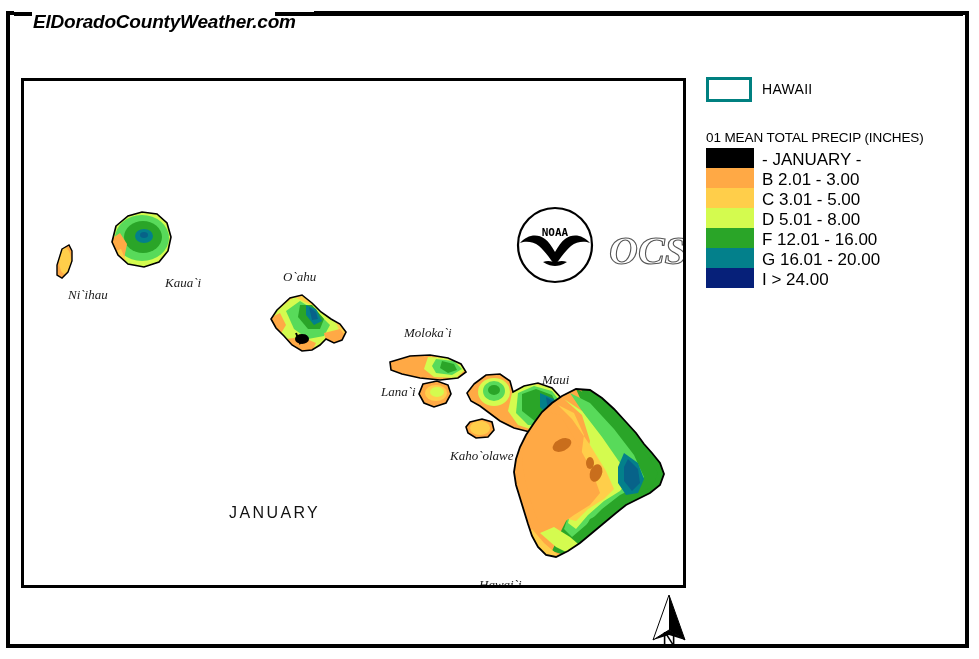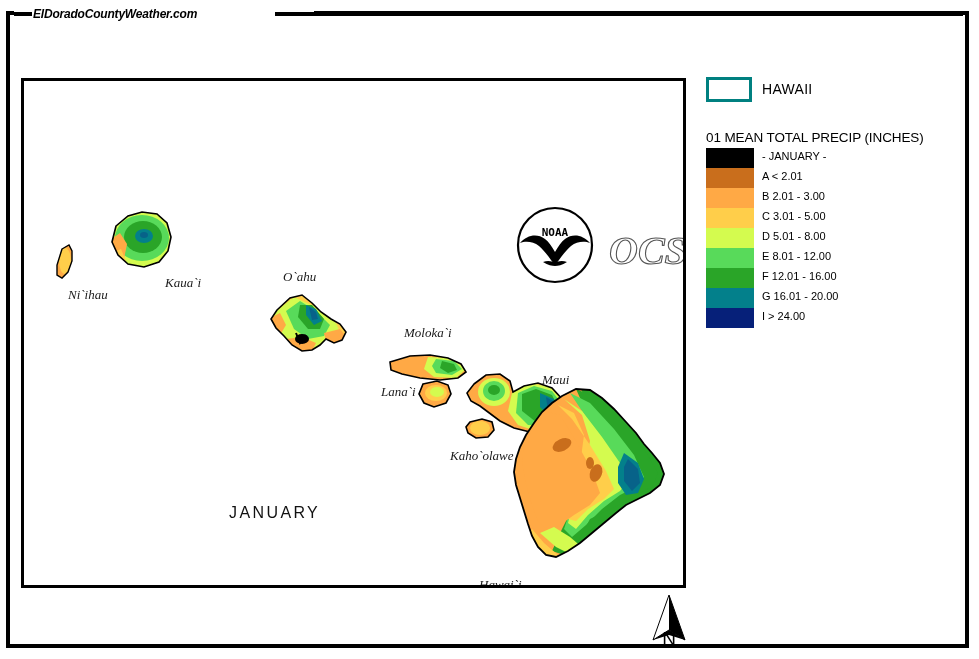--- a/index.html
+++ b/index.html
@@ -40,25 +40,25 @@
     position: absolute;
     left: 14px;
     top: 12px;
     width: 18px;
     height: 4px;
     background: #000000;
   }
   #site-title {
     position: absolute;
     left: 33px;
-    top: 4px;
+    top: 12px;
     font-family: "Liberation Sans", sans-serif;
     font-weight: bold;
     font-style: italic;
-    font-size: 12px;
+    font-size: 19px;
     line-height: 20px;
     color: #000000;
     white-space: nowrap;
     letter-spacing: -0.2px;
   }
   #title-rule-right {
     position: absolute;
     left: 275px;
     top: 12px;
     width: 688px;
@@ -173,21 +173,21 @@
     left: 0;
     top: 0;
     width: 48px;
     height: 20px;
   }
   .legend-text {
     position: absolute;
     left: 56px;
     top: 2px;
     font-family: "Liberation Sans", sans-serif;
-    font-size: 11px;
+    font-size: 17px;
     color: #000000;
     white-space: nowrap;
   }
 
   
   #north-arrow {
     position: absolute;
     left: 644px;
     top: 592px;
     width: 50px;
@@ -457,38 +457,30 @@
     </div>
 
     <div id="legend-heading">01 MEAN TOTAL PRECIP (INCHES)</div>
 
     <div id="legend-classes">
       <div class="legend-row">
         <div class="legend-swatch" style="background:#000000"></div>
         <div class="legend-text">- JANUARY -</div>
       </div>
       <div class="legend-row">
-        <div class="legend-swatch" style="background:#c96e1c"></div>
-        <div class="legend-text">A &lt; 2.01</div>
-      </div>
-      <div class="legend-row">
         <div class="legend-swatch" style="background:#ffa945"></div>
         <div class="legend-text">B 2.01 - 3.00</div>
       </div>
       <div class="legend-row">
         <div class="legend-swatch" style="background:#ffce4a"></div>
         <div class="legend-text">C 3.01 - 5.00</div>
       </div>
       <div class="legend-row">
         <div class="legend-swatch" style="background:#d4fb4f"></div>
         <div class="legend-text">D 5.01 - 8.00</div>
-      </div>
-      <div class="legend-row">
-        <div class="legend-swatch" style="background:#58da5a"></div>
-        <div class="legend-text">E 8.01 - 12.00</div>
       </div>
       <div class="legend-row">
         <div class="legend-swatch" style="background:#2aa528"></div>
         <div class="legend-text">F 12.01 - 16.00</div>
       </div>
       <div class="legend-row">
         <div class="legend-swatch" style="background:#03808b"></div>
         <div class="legend-text">G 16.01 - 20.00</div>
       </div>
       <div class="legend-row">

